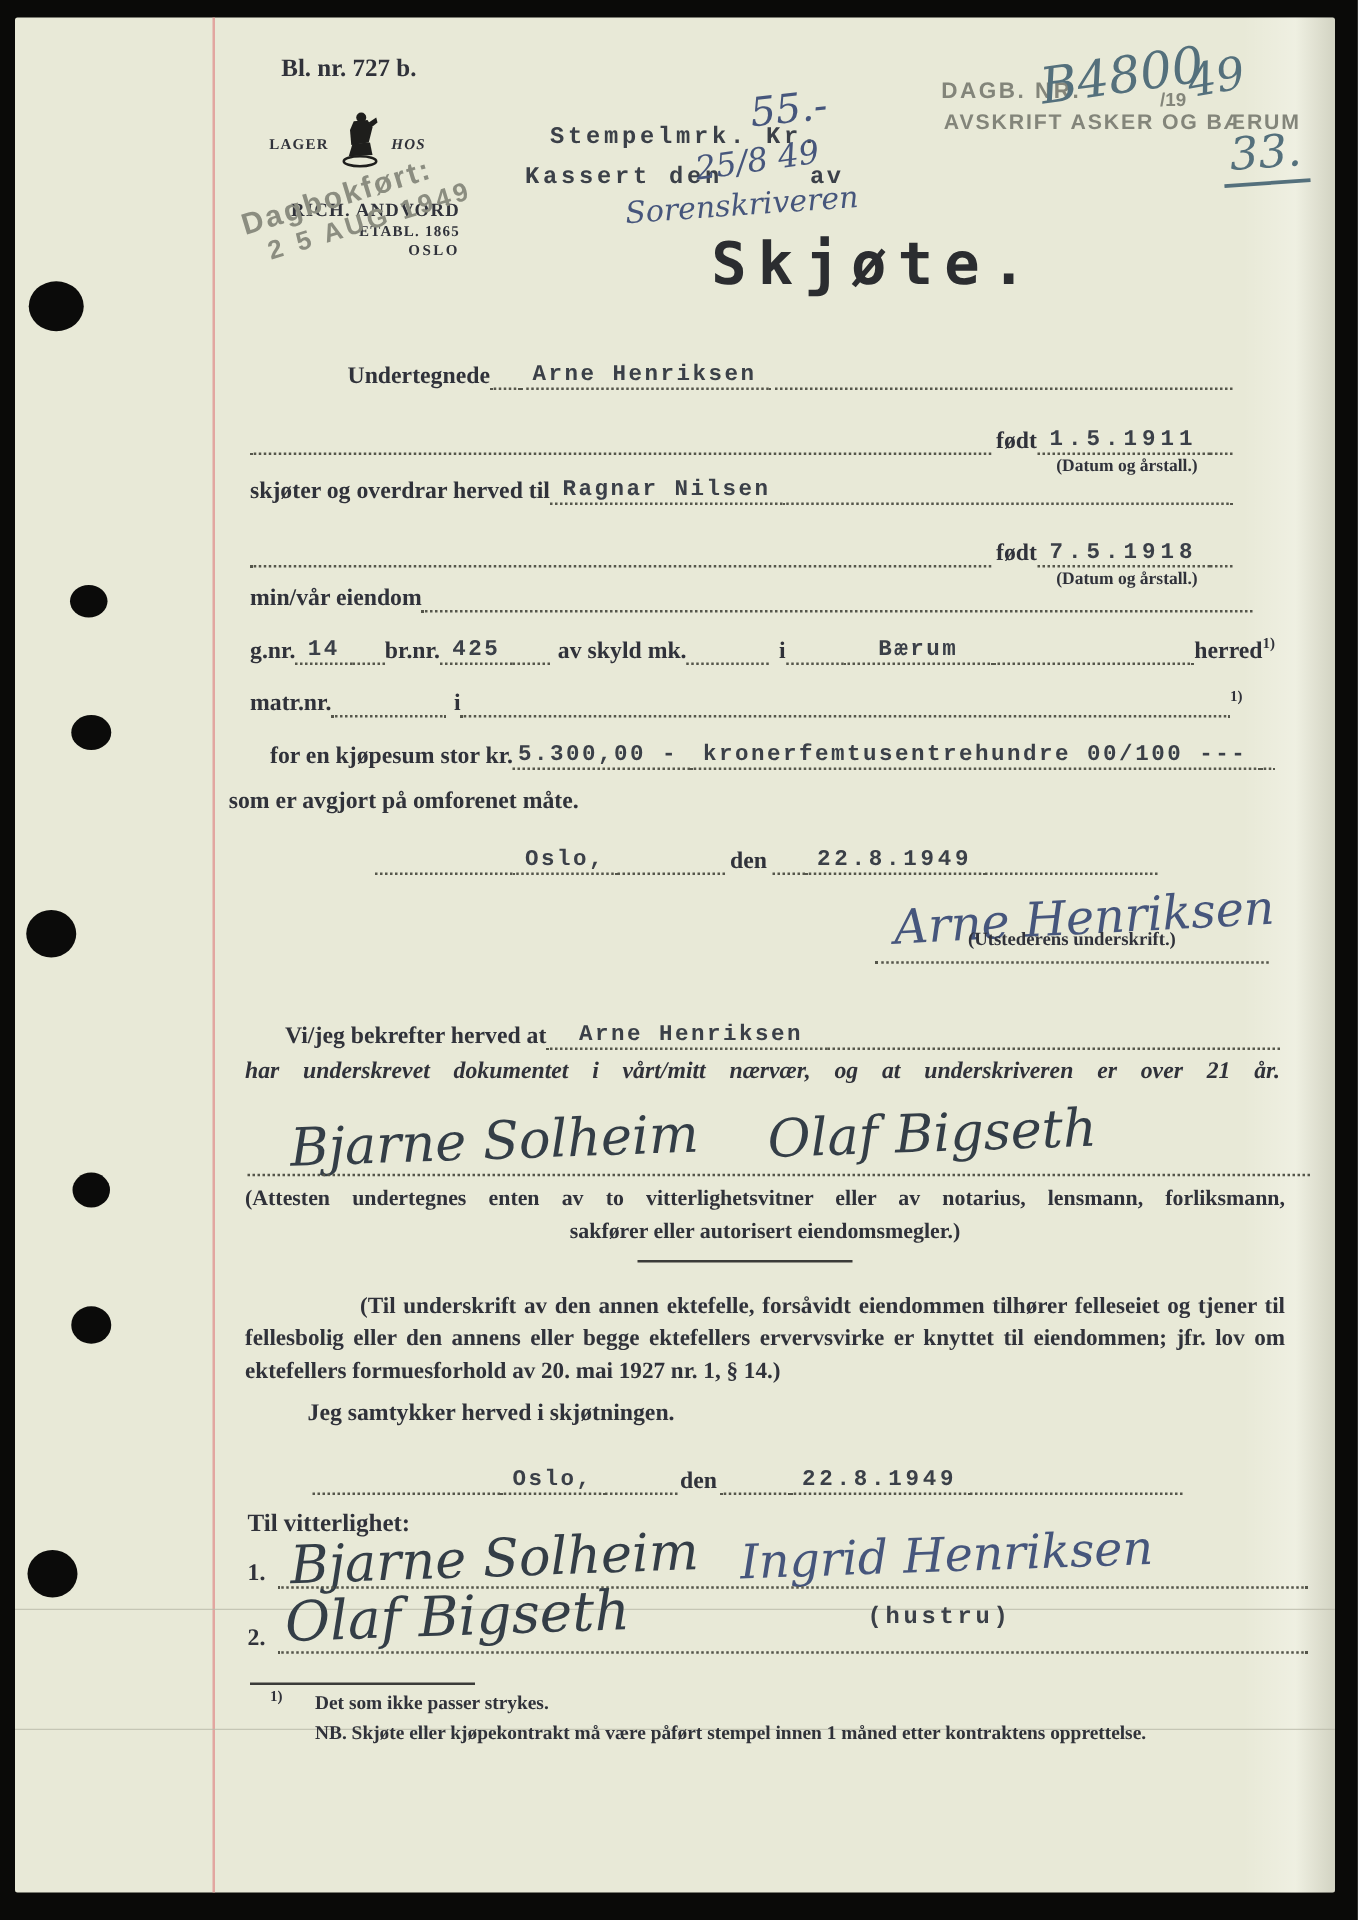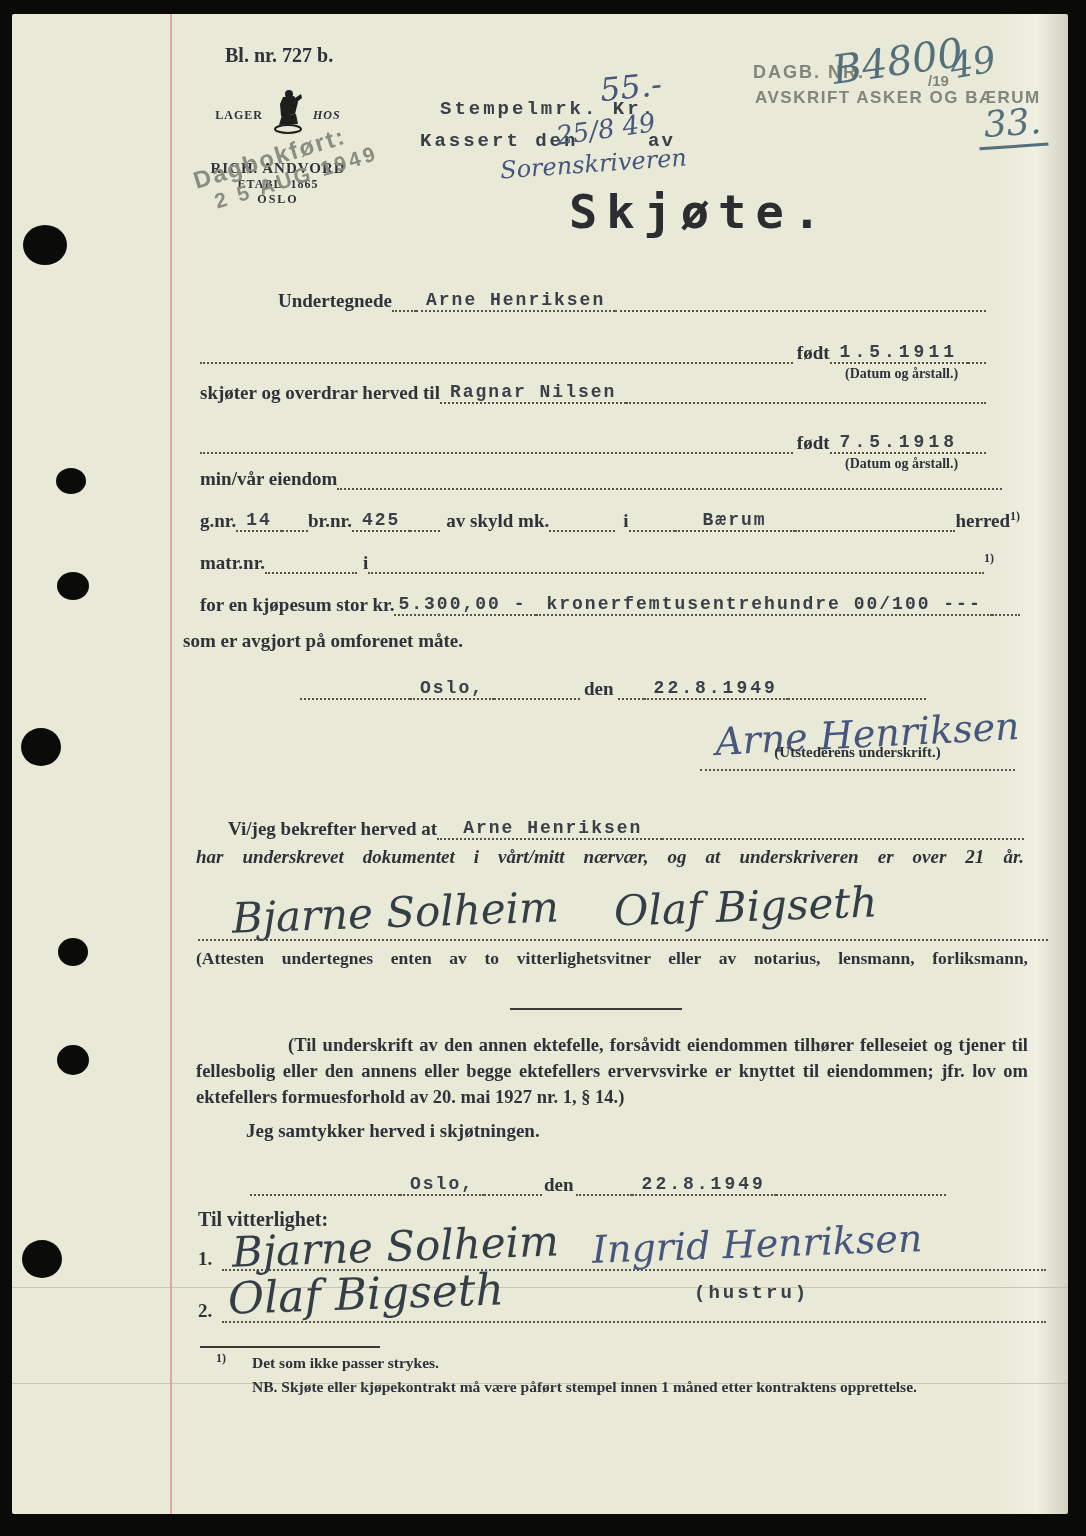--- a/index.html
+++ b/index.html
@@ -44,21 +44,21 @@
   <div class="hole" style="left:23px;top:225px;width:44px;height:40px;"></div>
   <div class="hole" style="left:56px;top:468px;width:30px;height:26px;"></div>
   <div class="hole" style="left:57px;top:572px;width:32px;height:28px;"></div>
   <div class="hole" style="left:21px;top:728px;width:40px;height:38px;"></div>
   <div class="hole" style="left:58px;top:938px;width:30px;height:28px;"></div>
   <div class="hole" style="left:57px;top:1045px;width:32px;height:30px;"></div>
   <div class="hole" style="left:22px;top:1240px;width:40px;height:38px;"></div>
 
   <div class="abs serif" style="left:225px;top:44px;font-size:20px;">Bl. nr. 727 b.</div>
 
-  <div class="abs" style="left:188px;top:88px;width:180px;text-align:center;">
+  <div class="abs" style="left:188px;top:88px;width:180px;text-align:right;">
     <div style="display:flex;align-items:center;justify-content:center;gap:8px;">
       <span class="serif" style="font-size:12px;letter-spacing:1px;">LAGER</span>
       <span>
         <svg width="34" height="50" viewBox="0 0 34 50">
           <circle cx="18" cy="6" r="4" fill="#1e1e1c"></circle>
           <path d="M12 9 L23 8 L27 14 L24 26 L10 28 L9 16 Z" fill="#1e1e1c"></path>
           <path d="M24 10 L30 6 L31 10 L26 14 Z" fill="#1e1e1c"></path>
           <path d="M11 27 L25 26 L27 36 L8 37 Z" fill="#1e1e1c"></path>
           <ellipse cx="17" cy="41" rx="13" ry="4" fill="none" stroke="#1e1e1c" stroke-width="2"></ellipse>
         </svg>
@@ -142,21 +142,21 @@
   </div>
 
   <div class="row" style="left:200px;right:92px;top:546px;height:28px;">
     <span class="serif">matr.nr.</span>
     <span class="dots" style="width:92px;height:1px;"></span>
     <span class="serif" style="margin-left:6px;">i</span>
     <span class="dots grow" style="height:1px;"></span>
     <span class="serif"><sup>1)</sup></span>
   </div>
 
-  <div class="row" style="left:200px;right:66px;top:588px;height:28px;">
+  <div class="row" style="left:216px;right:66px;top:588px;height:28px;">
     <span class="serif">for en kjøpesum stor kr.</span>
     <span class="mono dots val" style="padding-left:4px;">5.300,00 -</span>
     <span class="mono dots val">kronerfemtusentrehundre 00/100 ---</span>
     <span class="dots grow" style="height:1px;"></span>
   </div>
 
   <div class="abs serif" style="left:183px;top:630px;">som er avgjort på omforenet måte.</div>
 
   <div class="row" style="left:300px;right:160px;top:672px;height:28px;">
     <span class="dots" style="width:110px;height:1px;"></span>
@@ -177,20 +177,21 @@
     <span class="mono dots val" style="padding-left:26px;padding-right:20px;">Arne Henriksen</span>
     <span class="dots grow" style="height:1px;"></span>
   </div>
   <div class="abs serif just" style="left:196px;right:62px;top:846px;white-space:normal;font-style:italic;">har underskrevet dokumentet i vårt/mitt nærvær, og at underskriveren er over 21 år.</div>
 
   <div class="abs hand ink-dark" style="left:232px;top:888px;font-size:42px;transform:rotate(-2deg);">Bjarne Solheim</div>
   <div class="abs hand ink-dark" style="left:614px;top:882px;font-size:42px;transform:rotate(-2deg);">Olaf Bigseth</div>
   <div class="abs dots" style="left:198px;top:938px;width:850px;height:1px;"></div>
 
   <div class="abs serif just" style="left:196px;right:58px;top:948px;white-space:normal;font-size:17.5px;">(Attesten undertegnes enten av to vitterlighetsvitner eller av notarius, lensmann, forliksmann,</div>
+  <div class="abs serif" style="left:196px;right:58px;top:974px;white-space:normal;text-align:center;font-size:17.5px;">sakfører eller autorisert eiendomsmegler.)</div>
 
   <div class="rule" style="left:510px;top:1008px;width:172px;"></div>
 
   <div class="abs serif" style="left:196px;right:58px;top:1032px;white-space:normal;text-align:justify;text-indent:92px;font-size:18.5px;line-height:26px;">(Til underskrift av den annen ektefelle, forsåvidt eiendommen tilhører felleseiet og tjener til fellesbolig eller den annens eller begge ektefellers ervervsvirke er knyttet til eiendommen; jfr. lov om ektefellers formuesforhold av 20. mai 1927 nr. 1, § 14.)</div>
 
   <div class="abs serif" style="left:246px;top:1120px;">Jeg samtykker herved i skjøtningen.</div>
 
   <div class="row" style="left:250px;right:140px;top:1168px;height:28px;">
     <span class="dots" style="width:150px;height:1px;"></span>
     <span class="mono dots val">Oslo,</span>

